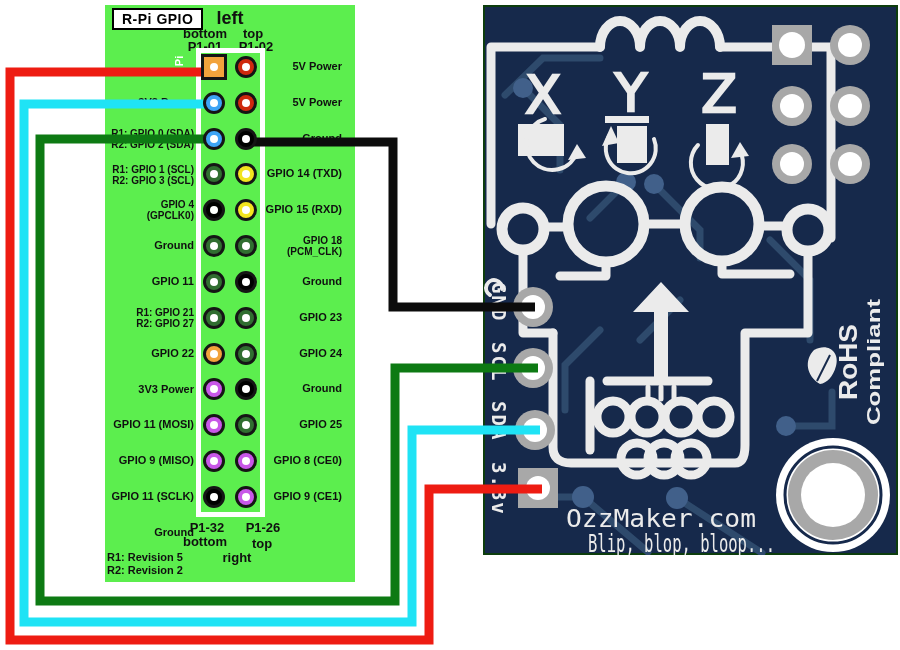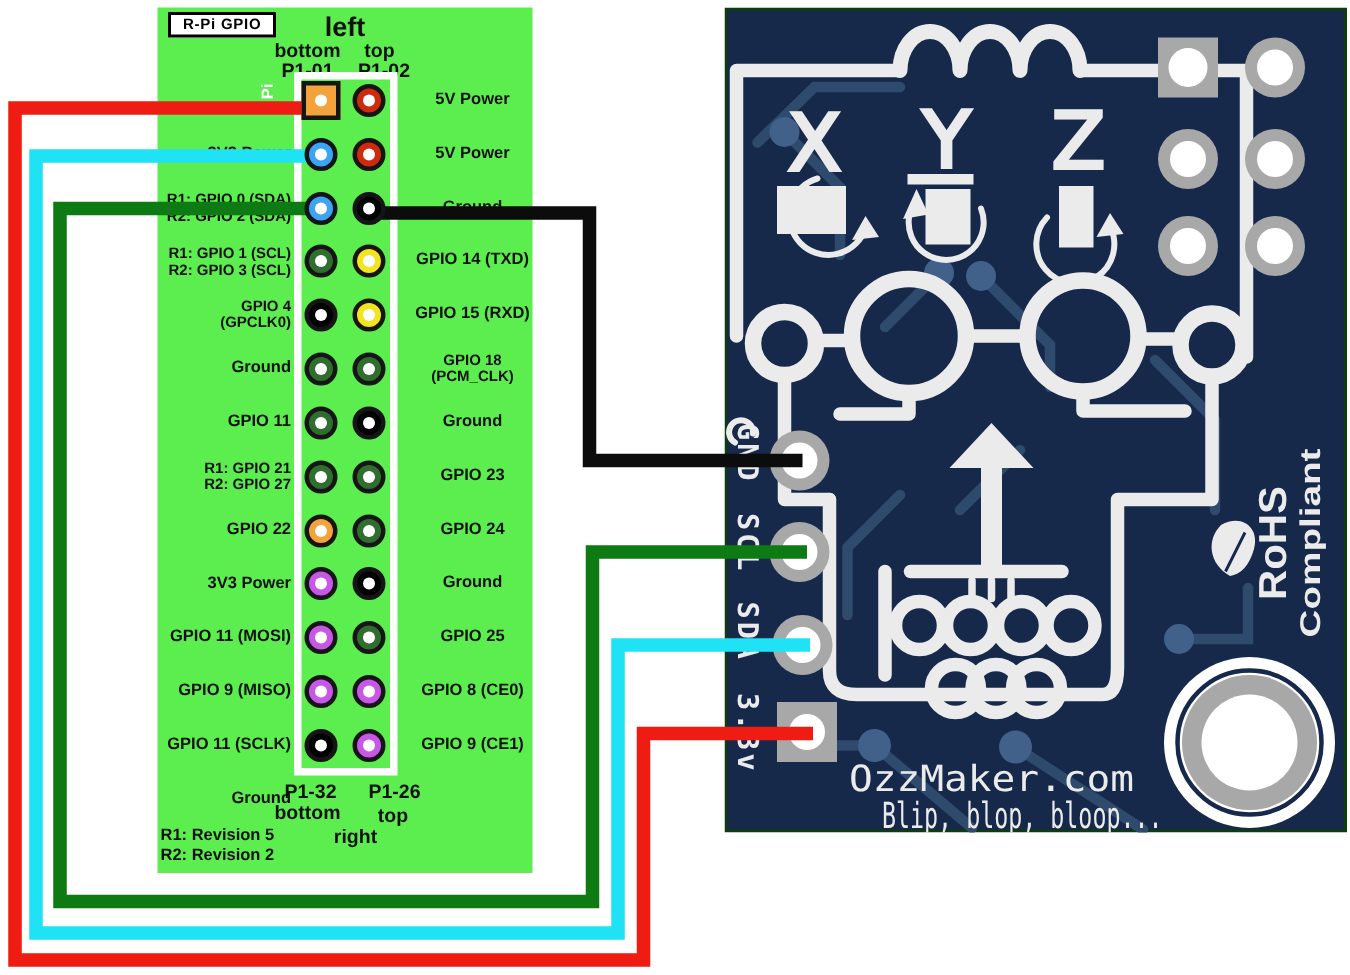--- a/index.html
+++ b/index.html
@@ -2,31 +2,31 @@
 <html style="--green: #5cee4e; --navy: #16294b; --silk: #ebebeb; --trace: #2e4a6c; --via: #41608a; --pad: #a8a8a8;"><head>
 <meta charset="utf-8">
 <style>
   html,body{margin:0;padding:0;background:#fff;}
   #canvas{position:relative;width:900px;height:650px;background:#ffffff;overflow:hidden;
           font-family:"Liberation Sans",sans-serif;}
   .abs{position:absolute;}
   
   #panel{left:105px;top:5px;width:250px;height:577px;background:var(--green);}
   #titlebox{left:7px;top:3px;background:#ffffff;border:2px solid #000;padding:1px 8px;
-            font-size:10px;font-weight:bold;color:#000;letter-spacing:0.5px;}
+            font-size:14px;font-weight:bold;color:#000;letter-spacing:0.5px;}
   #strip{left:91px;top:43px;width:69px;height:469px;border:5px solid #fff;box-sizing:border-box;}
   .hdr{position:absolute;color:#101010;font-weight:bold;text-align:center;font-size:13px;line-height:13px;}
   .hdr.big{font-size:18px;}
   .rev{position:absolute;color:#101010;font-weight:bold;font-size:11px;line-height:13px;text-align:left;}
   .pimark{position:absolute;left:69px;top:50px;color:#fff;font-weight:bold;font-size:11px;
           transform:rotate(-90deg);}
   
   .lbl{position:absolute;color:#101010;font-weight:bold;font-size:11px;line-height:13px;white-space:pre-line;}
   .lbl.left{left:98px;width:96px;text-align:right;margin-top:36px;}
-  .lbl.right{left:272px;width:86px;text-align:center;}
+  .lbl.right{left:256px;width:86px;text-align:right;}
   .lbl.two{font-size:10px;line-height:11px;}
   
   .pin{position:absolute;width:16px;height:16px;border:3px solid #151515;border-radius:50%;}
   .pin::after{content:"";position:absolute;left:4px;top:4px;width:8px;height:8px;background:#ffffff;border-radius:50%;}
   .pin.sq{width:20px;height:20px;border-radius:0;}
   .pin.sq::after{left:6px;top:6px;}
   
   .bgp{fill:var(--navy);stroke:#0d3d0d;stroke-width:2;}
   .tr{stroke:var(--trace);stroke-width:7;fill:none;stroke-linecap:round;}
   .via{fill:var(--via);}

